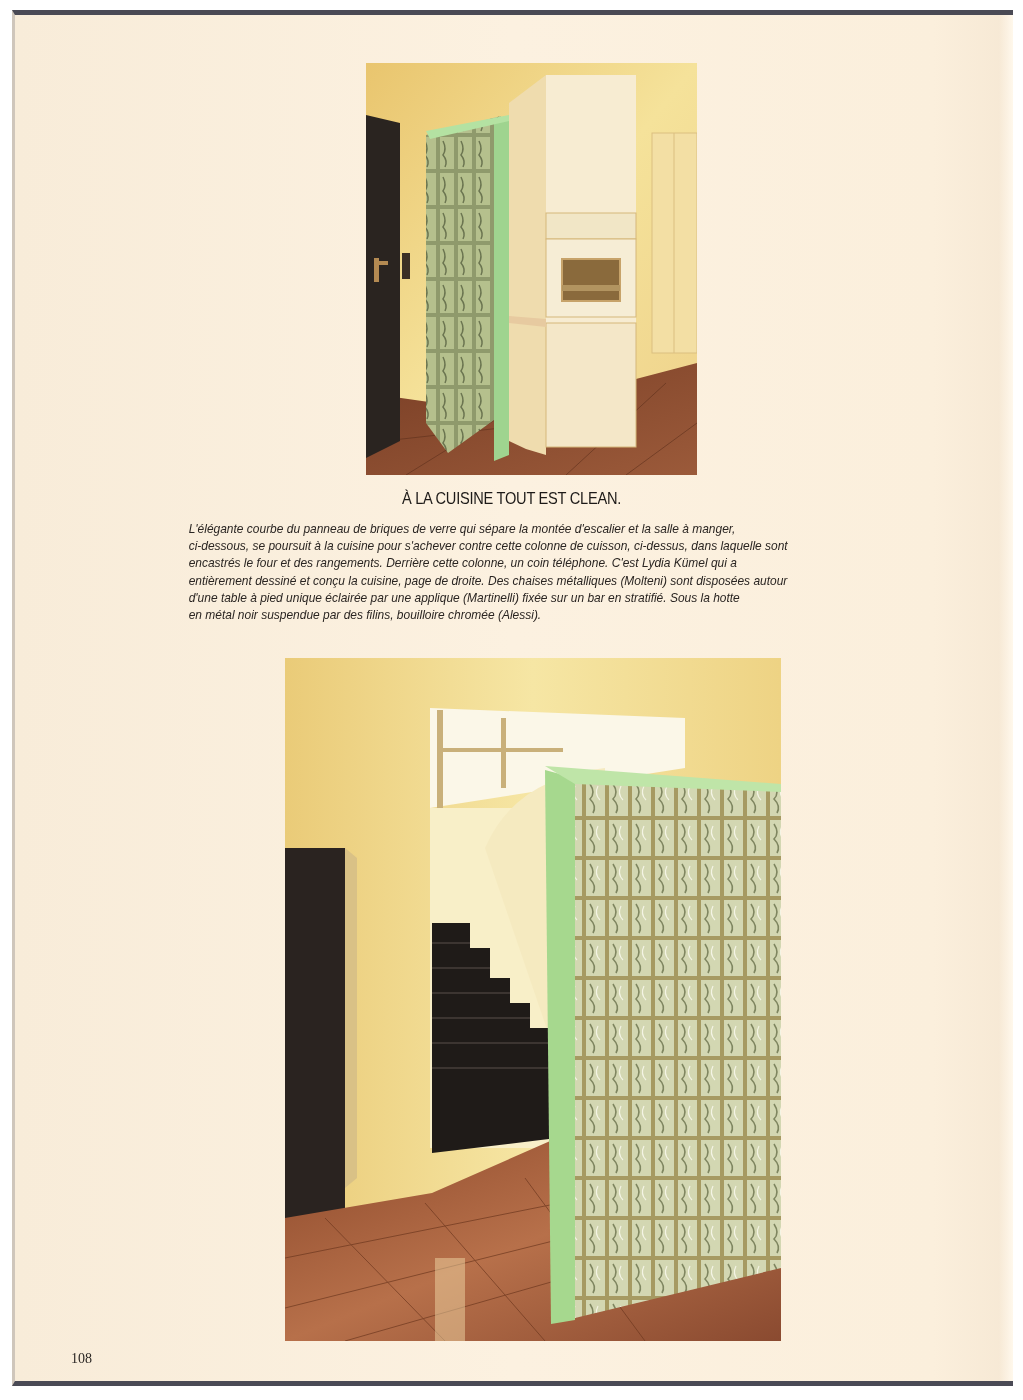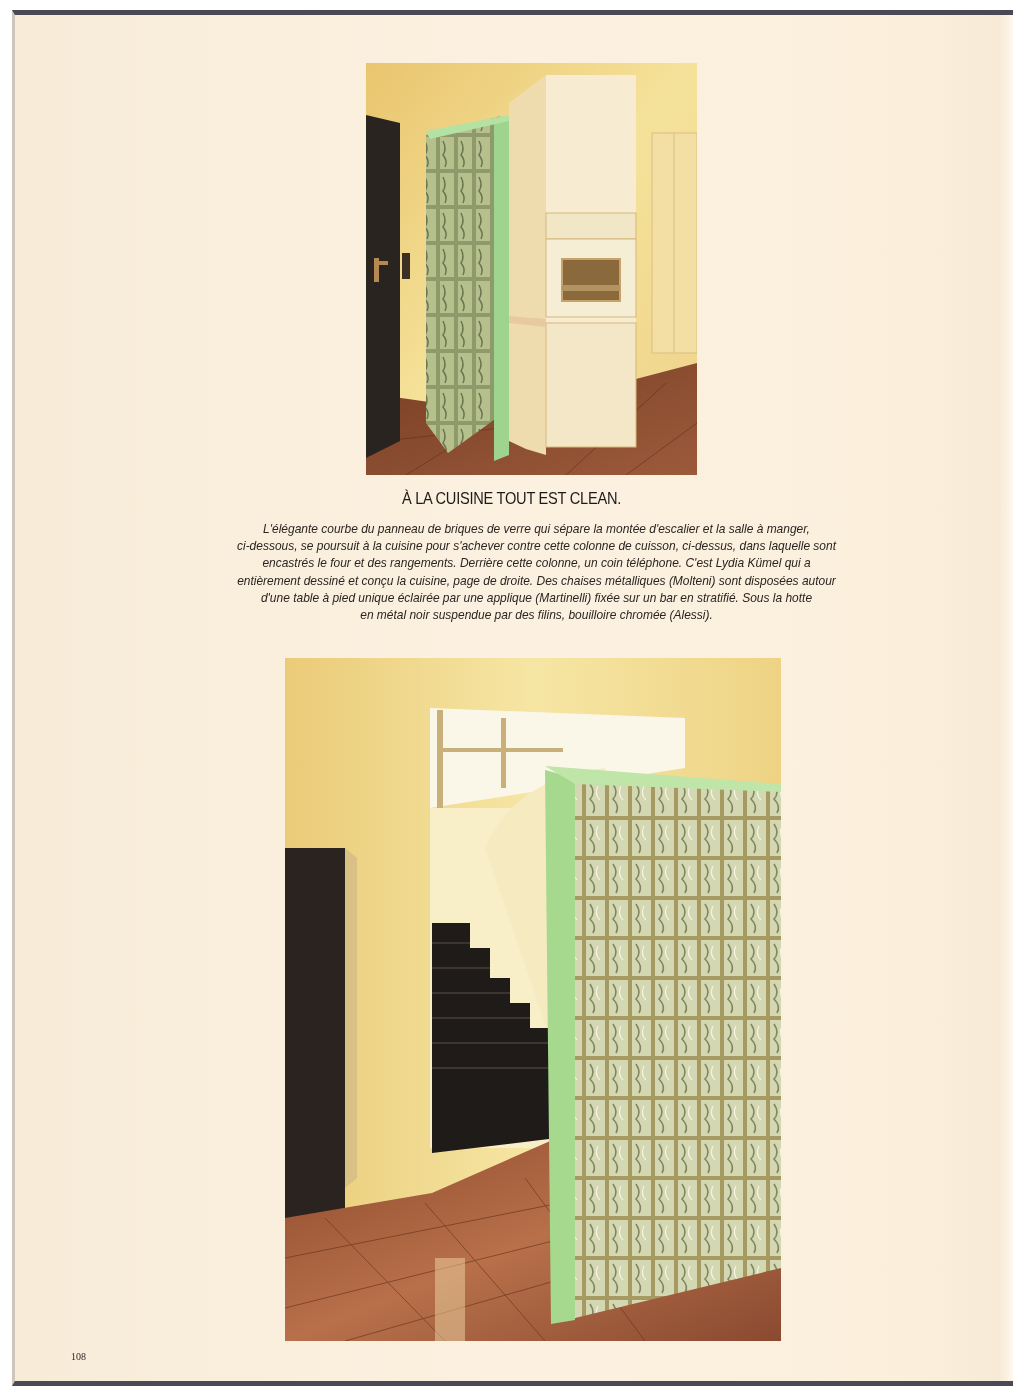--- a/index.html
+++ b/index.html
@@ -4,23 +4,23 @@
 <style>
   html, body { margin:0; padding:0; }
   body { width:1023px; height:1400px; background:#ffffff; position:relative; overflow:hidden; font-family:"Liberation Sans", sans-serif; }
   .page { position:absolute; left:12px; top:10px; width:1001px; height:1376px; background:linear-gradient(90deg,#f8ecd9 0%,#fcf1e0 50%,#fbefdc 92%,#f6e8d4 100%); box-sizing:border-box; border-top:5px solid #4a4a55; border-bottom:5px solid #4a4a55; border-left:3px solid #cfc6bb; }
   .page .right-glow { position:absolute; right:0; top:0; width:14px; height:100%; background:linear-gradient(90deg,rgba(255,250,240,0),#fff8ec); }
   .photo { position:absolute; overflow:hidden; }
   .photo svg { display:block; width:100%; height:100%; }
   .top-photo { left:366px; top:63px; width:331px; height:412px; }
   .bottom-photo { left:285px; top:658px; width:496px; height:683px; }
   .headline { position:absolute; left:0; width:1023px; top:489px; text-align:center; font-family:"Liberation Sans", sans-serif; font-size:17px; letter-spacing:-0.3px; color:#1d1a18; transform:scaleX(0.86); transform-origin:center; }
-  .caption { position:absolute; left:150px; width:773px; top:520px; text-align:center; font-family:"Liberation Sans", sans-serif; font-style:italic; font-size:13.3px; line-height:17.2px; color:#2a2522; }
+  .caption { position:absolute; left:150px; width:773px; top:520px; text-align:left; font-family:"Liberation Sans", sans-serif; font-style:italic; font-size:13.3px; line-height:17.2px; color:#2a2522; }
   .caption .line { display:block; white-space:nowrap; transform:scaleX(0.9); transform-origin:center; }
-  .page-number { position:absolute; left:71px; top:1351px; font-family:"Liberation Serif", serif; font-size:10px; color:#2b2724; }
+  .page-number { position:absolute; left:71px; top:1351px; font-family:"Liberation Serif", serif; font-size:14px; color:#2b2724; }
 </style>
 </head>
 <body>
 
 <div class="page">
   <div class="right-glow"></div>
 </div>
 
 <div class="photo top-photo">
   <svg viewBox="0 0 331 412" preserveAspectRatio="none">

